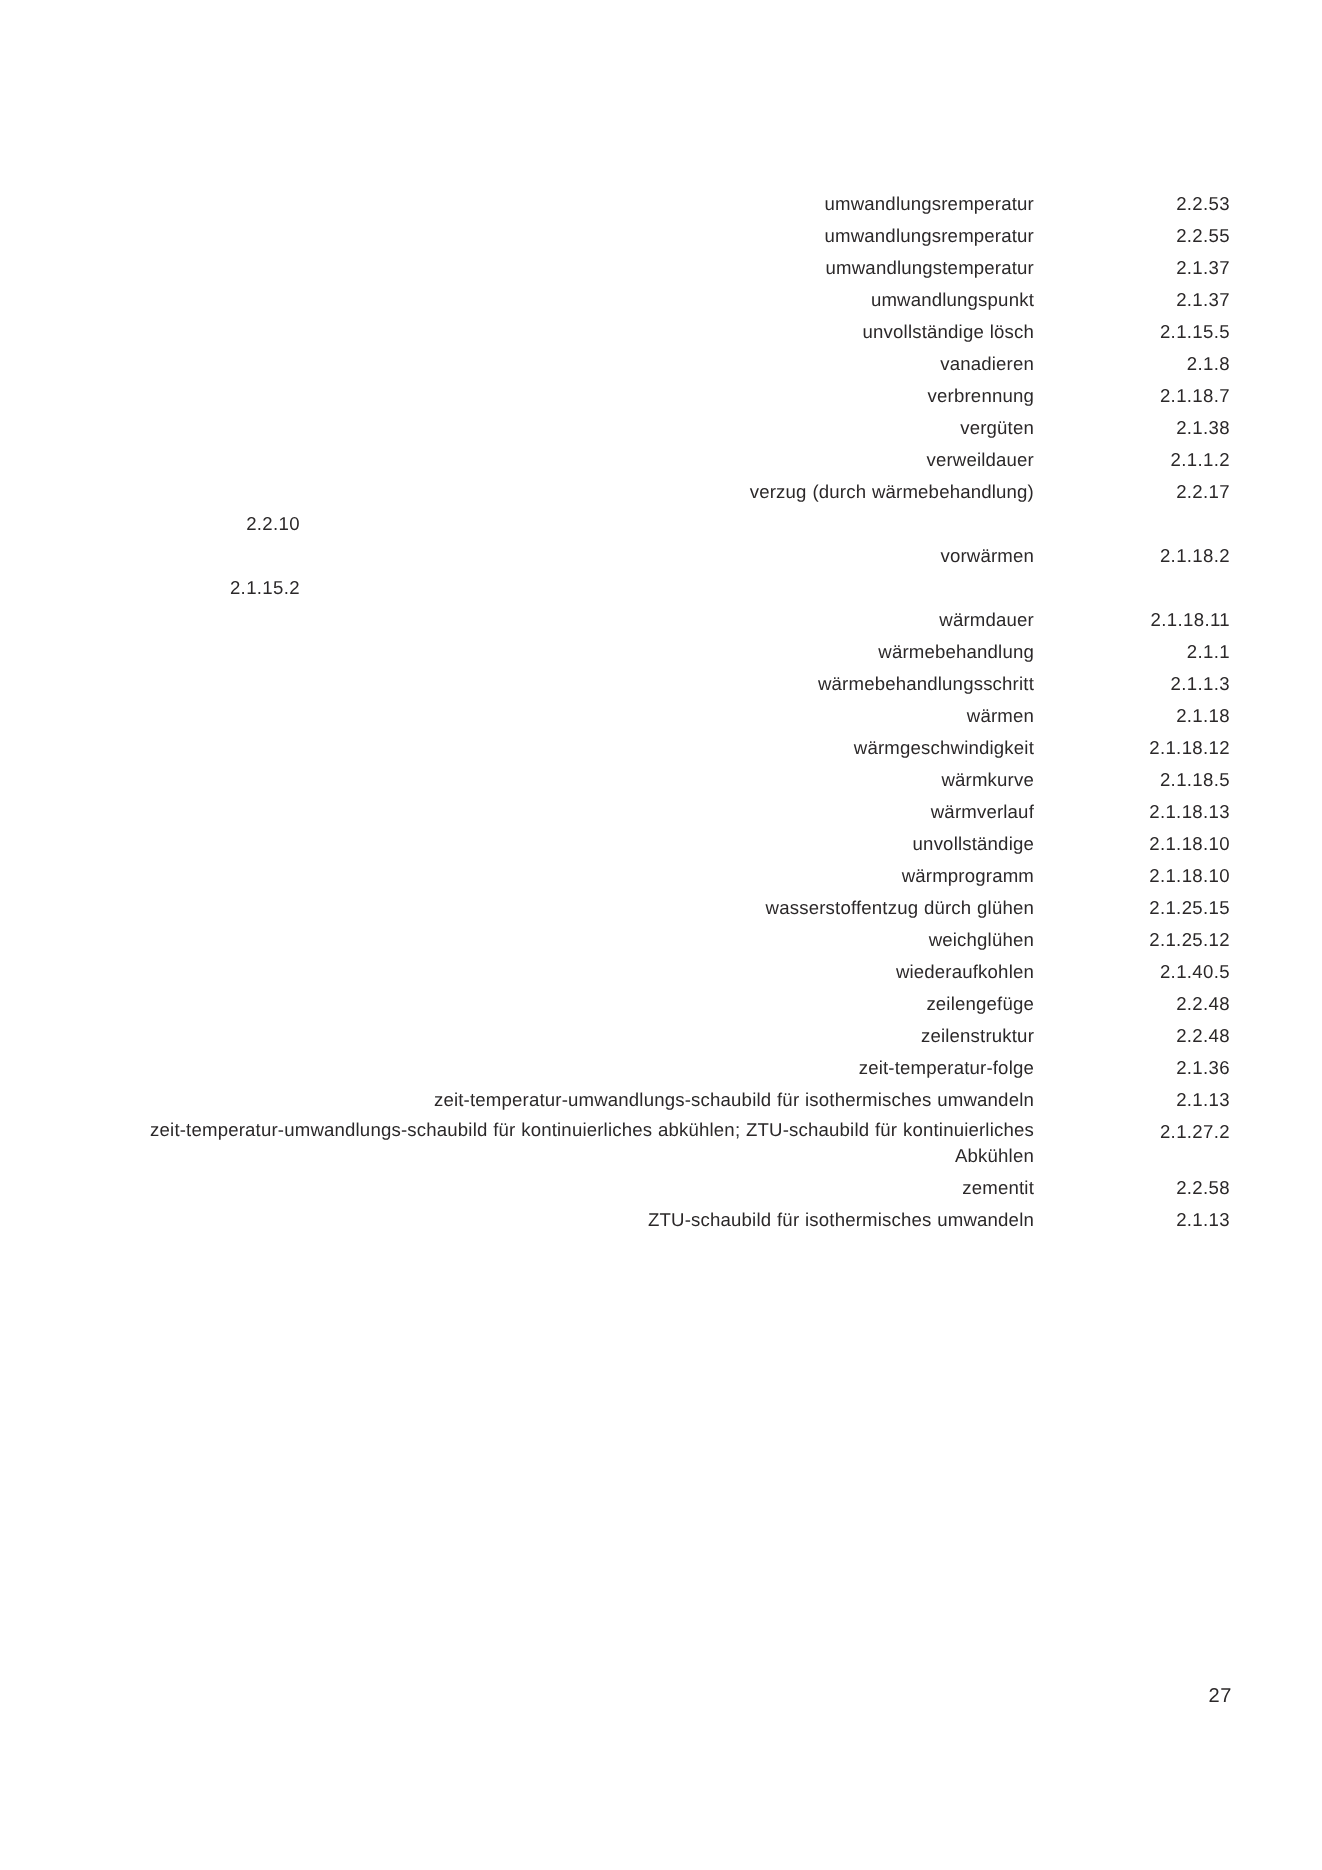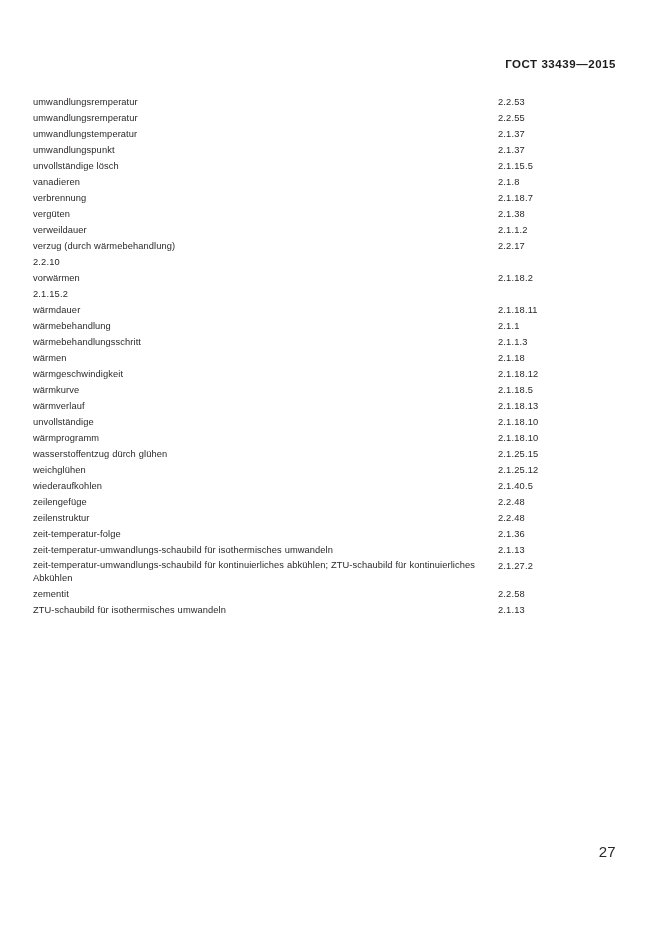--- a/index.html
+++ b/index.html
@@ -36,22 +36,23 @@
     font-weight: bold;
     letter-spacing: 0.55px;
     color: #1c1a1b;
     white-space: nowrap;
   }
 
   
   .index-list {
     position: absolute;
     top: 95px;
-    left: 33px;
+    left: 58px;
     width: 571px;
+    text-align: right;
   }
 
   .index-row {
     position: relative;
     display: flex;
     align-items: flex-start;
     min-height: 15.4px;
     margin-bottom: 0.6px;
   }
 
@@ -84,31 +85,30 @@
     min-height: 28px;
   }
 
   
   .folio {
     position: absolute;
     left: 45px;
     right: 45px;
     top: 843px;
     text-align: right;
-    font-size: 15px;
+    font-size: 10px;
     color: #2b2829;
     letter-spacing: 0.3px;
   }
 </style>
 </head>
 <body>
 
 <div class="page">
 
-  <div class="doc-header">ГОСТ 33439—2015</div>
 
   <div class="index-list">
       <div class="index-row">
         <div class="term">umwandlungsremperatur</div>
         <div class="ref">2.2.53</div>
       </div>
       <div class="index-row">
         <div class="term">umwandlungsremperatur</div>
         <div class="ref">2.2.55</div>
       </div>

